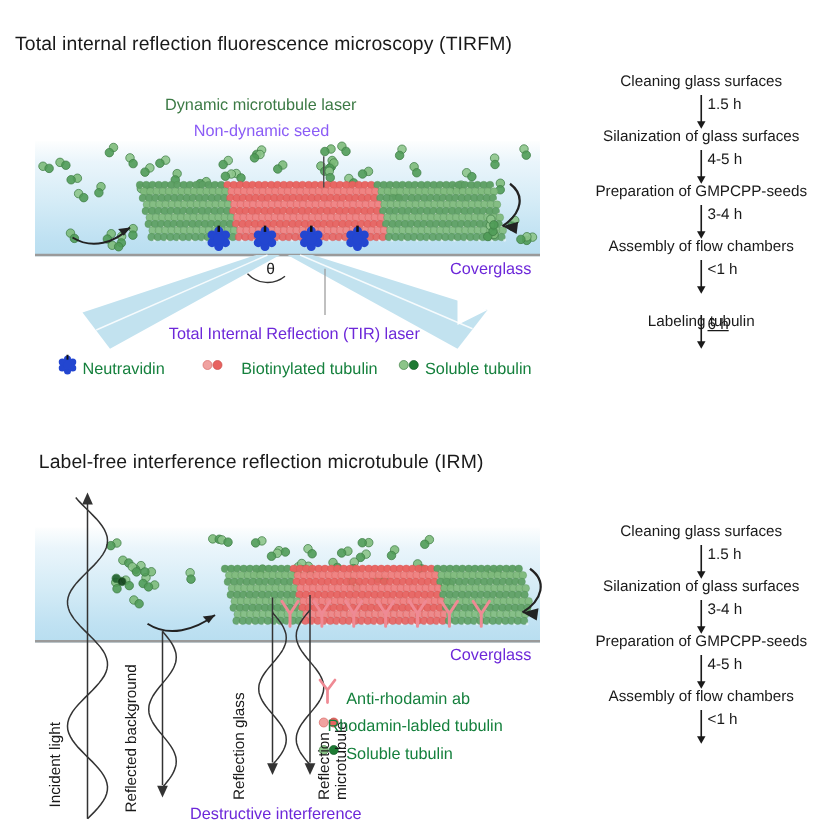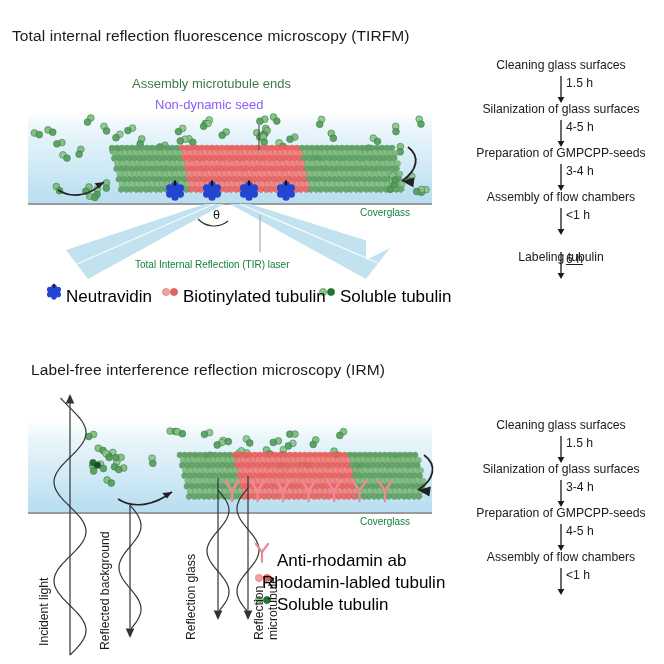--- a/index.html
+++ b/index.html
@@ -8,53 +8,53 @@
     background: #ffffff;
     font-family: "Liberation Sans", sans-serif;
     overflow: hidden;
   }
   #root { position: relative; width: 623px; height: 664px; }
 
   .txt { position: absolute; white-space: pre; color: #1a1a1a; }
   .panel-title { font-size: 15.5px; color: #1a1a1a; letter-spacing: 0.1px; }
   .lbl-green { font-size: 13px; color: #3c7a45; }
   .lbl-red   { font-size: 13px; color: #8b5cf6; }
-  .lbl-plain { font-size: 10px; color: #15803d; }
+  .lbl-plain { font-size: 13px; color: #6d28d9; }
 
   .chamber {
     position: absolute;
     background: linear-gradient(to bottom, #fdfefe 0%, #eaf5fb 18%, #d3ebf6 55%, #bfe1f2 85%, #b8def0 100%);
     overflow: hidden;
   }
   .coverglass-line { position: absolute; background: #9a9a9a; height: 2px; }
 
   .flow { position: absolute; }
   .flow-step {
     position: absolute; width: 100%; text-align: center;
     font-size: 12.2px; color: #1a1a1a; white-space: nowrap;
   }
   .flow-time {
     position: absolute; font-size: 12.2px; color: #1a1a1a; white-space: nowrap;
   }
-  .legend-item { position: absolute; font-size: 17px; color: #000000; white-space: nowrap; }
+  .legend-item { position: absolute; font-size: 13px; color: #15803d; white-space: nowrap; }
 
   .vert-label {
     position: absolute; font-size: 12.2px; color: #1a1a1a;
     transform-origin: 0 0; transform: rotate(-90deg); white-space: nowrap;
   }
   svg { position: absolute; left: 0; top: 0; overflow: visible; }
 </style>
 </head>
 <body>
 
 <div id="root">
 
   <div class="txt panel-title" style="left:12px; top:27px;">Total internal reflection fluorescence microscopy (TIRFM)</div>
 
-  <div class="txt lbl-green" style="left:132px; top:76px;">Assembly microtubule ends</div>
+  <div class="txt lbl-green" style="left:132px; top:76px;">Dynamic microtubule laser</div>
 
   <div class="txt lbl-red" style="left:155px; top:97px;">Non-dynamic seed</div>
 
   <div class="chamber" id="chamber-top" style="left:28px; top:113px; width:404px; height:92px;"></div>
   <div class="coverglass-line" style="left:28px; top:203px; width:404px;"></div>
 
   <div class="txt lbl-plain" style="left:360px; top:207px;">Coverglass</div>
 
   <svg id="svg-top" width="664" height="664">
       <g>
@@ -885,24 +885,24 @@
         <circle cx="323" cy="292" r="3.6" fill="#8cc489" stroke="#4e8a52" stroke-width="0.6"></circle>
         <circle cx="331" cy="292" r="3.6" fill="#1e7a33" stroke="#14602a" stroke-width="0.6"></circle>
       </g>
     </svg>
 
   <div class="txt" style="left:213px; top:208px; font-size:12.5px;">θ</div>
 
   <div class="txt lbl-plain" style="left:119px; top:259px;margin-left:16px;">Total Internal Reflection (TIR) laser</div>
 
   <div class="legend-item" style="left:66px; top:287px;">Neutravidin</div>
-  <div class="legend-item" style="left:183px; top:287px;">Biotinylated tubulin</div>
+  <div class="legend-item" style="left:193px; top:287px;">Biotinylated tubulin</div>
   <div class="legend-item" style="left:340px; top:287px;">Soluble tubulin</div>
 
-  <div class="txt panel-title" style="left:31px; top:361px;">Label-free interference reflection microscopy (IRM)</div>
+  <div class="txt panel-title" style="left:31px; top:361px;">Label-free interference reflection microtubule (IRM)</div>
 
   <div class="chamber" id="chamber-bot" style="left:28px; top:422px; width:404px; height:92px;"></div>
   <div class="coverglass-line" style="left:28px; top:512px; width:404px;"></div>
 
   <div class="txt lbl-plain" style="left:360px; top:516px;">Coverglass</div>
 
   <svg id="svg-bot" width="664" height="664">
       <g>
         <circle cx="292.9" cy="443.3" r="3.4" fill="#8cc489" stroke="#3f7d46" stroke-width="0.6" fill-opacity="0.9"></circle>
         <circle cx="288.4" cy="445.9" r="3.4" fill="#4f9b57" stroke="#3f7d46" stroke-width="0.6" fill-opacity="0.9"></circle>
@@ -1580,20 +1580,21 @@
         <circle cx="267" cy="600" r="3.6" fill="#1e7a33" stroke="#14602a" stroke-width="0.6"></circle>
       </g>
     </svg>
 
   <div class="vert-label" style="left:37px; top:646px;">Incident light</div>
   <div class="vert-label" style="left:98px; top:650px;">Reflected background</div>
   <div class="vert-label" style="left:184px; top:640px;">Reflection glass</div>
   <div class="vert-label" style="left:252px; top:640px;">Reflection</div>
   <div class="vert-label" style="left:266px; top:640px;">microtubule</div>
 
+  <div class="txt lbl-plain" style="left:152px; top:643px;">Destructive interference</div>
 
   <div class="legend-item" style="left:277px; top:551px;">Anti-rhodamin ab</div>
   <div class="legend-item" style="left:262px; top:573px;">Rhodamin-labled tubulin</div>
   <div class="legend-item" style="left:277px; top:595px;">Soluble tubulin</div>
 
   <div class="flow" id="flow-top" style="left:462px; top:58px; width:198px; height:240px;">
       <div class="flow-step" style="top: 0px;">Cleaning glass surfaces</div>
       <div class="flow-step" style="top: 44px;">Silanization of glass surfaces</div>
       <div class="flow-step" style="top: 88px;">Preparation of GMPCPP-seeds</div>
       <div class="flow-step" style="top: 132px;">Assembly of flow chambers</div>

